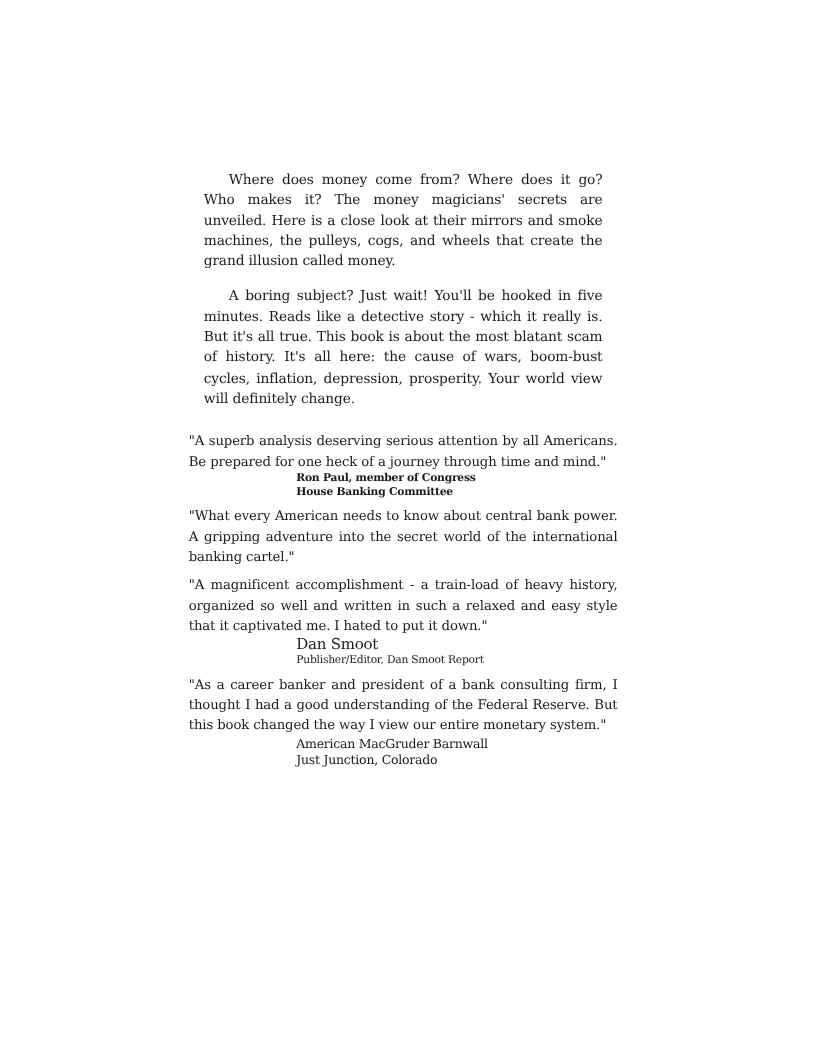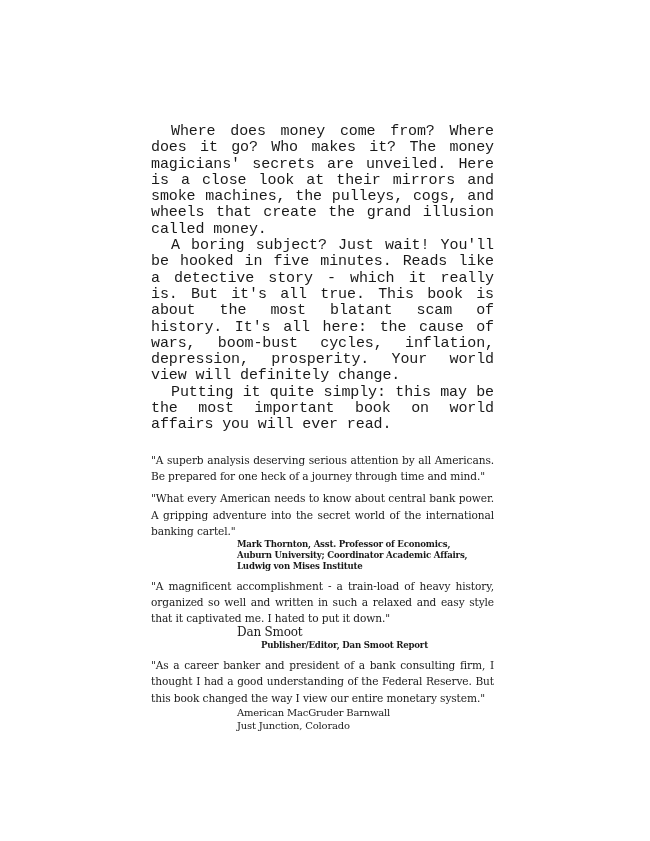--- a/index.html
+++ b/index.html
@@ -1,51 +1,49 @@
 <!DOCTYPE html>
 <html><head>
 <meta charset="utf-8">
 <style>
   html, body { margin: 0; padding: 0; background: #ffffff; }
   body { width: 650px; height: 841px; position: relative; overflow: hidden;
          font-family: "DejaVu Serif", "Liberation Serif", serif; color: #1a1a1a; }
   .page { position: absolute; left: 151px; top: 124px; width: 343px; }
-  .para { font-size: 15px; line-height: 16.3px; text-align: justify; margin: 0; text-indent: 20px; letter-spacing: -0.1px; font-family: Liberation Mono, monospace; }
+  .para { font-size: 11px; line-height: 16.3px; text-align: justify; margin: 12px; text-indent: 20px; letter-spacing: -0.1px; }
   .blurb { margin-bottom: 0; }
   .reviews { margin-top: 18px; }
   .quote { font-size: 10.6px; line-height: 16.3px; text-align: justify; margin: 0; letter-spacing: -0.1px; }
   .review { margin-bottom: 6px; }
   .attr { margin-left: 86px; font-size: 8.6px; line-height: 10.8px; font-weight: bold; letter-spacing: -0.2px; }
   .attr.plain { font-size: 10px; line-height: 13.5px; font-weight: normal; }
   .attr.mixed .l0 { font-size: 12px; line-height: 13.5px; font-weight: normal; }
-  .attr.mixed .l1 { font-size: 8.6px; line-height: 11px; font-weight: bold; margin-left: 24px; }
+  .attr.mixed .l1 { font-size: 8.6px; line-height: 11px; font-weight: normal; }
   .attr div { white-space: nowrap; }
 </style>
 </head>
 <body>
 
 <div class="page">
   <div class="blurb">
     <p class="para">Where does money come from? Where does it go? Who makes it? The money magicians' secrets are unveiled. Here is a close look at their mirrors and smoke machines, the pulleys, cogs, and wheels that create the grand illusion called money.</p>
     <p class="para">A boring subject? Just wait! You'll be hooked in five minutes. Reads like a detective story - which it really is. But it's all true. This book is about the most blatant scam of history. It's all here: the cause of wars, boom-bust cycles, inflation, depression, prosperity. Your world view will definitely change.</p>
-    <p class="para">Putting it quite simply: this may be the most important book on world affairs you will ever read.</p>
   </div>
 
   <div class="reviews">
     <div class="review">
       <p class="quote">"A superb analysis deserving serious attention by all Americans. Be prepared for one heck of a journey through time and mind."</p>
+      <div class="attr">
+        <div>Ron Paul, member of Congress</div>
+        <div>House Banking Committee</div>
+      </div>
     </div>
 
     <div class="review">
       <p class="quote">"What every American needs to know about central bank power. A gripping adventure into the secret world of the international banking cartel."</p>
-      <div class="attr">
-        <div>Mark Thornton, Asst. Professor of Economics,</div>
-        <div>Auburn University;  Coordinator Academic Affairs,</div>
-        <div>Ludwig von Mises Institute</div>
-      </div>
     </div>
 
     <div class="review">
       <p class="quote">"A magnificent accomplishment - a train-load of heavy history, organized so well and written in such a relaxed and easy style that it captivated me. I hated to put it down."</p>
       <div class="attr mixed">
         <div class="l0">Dan Smoot</div>
         <div class="l1">Publisher/Editor, Dan Smoot Report</div>
       </div>
     </div>
 

